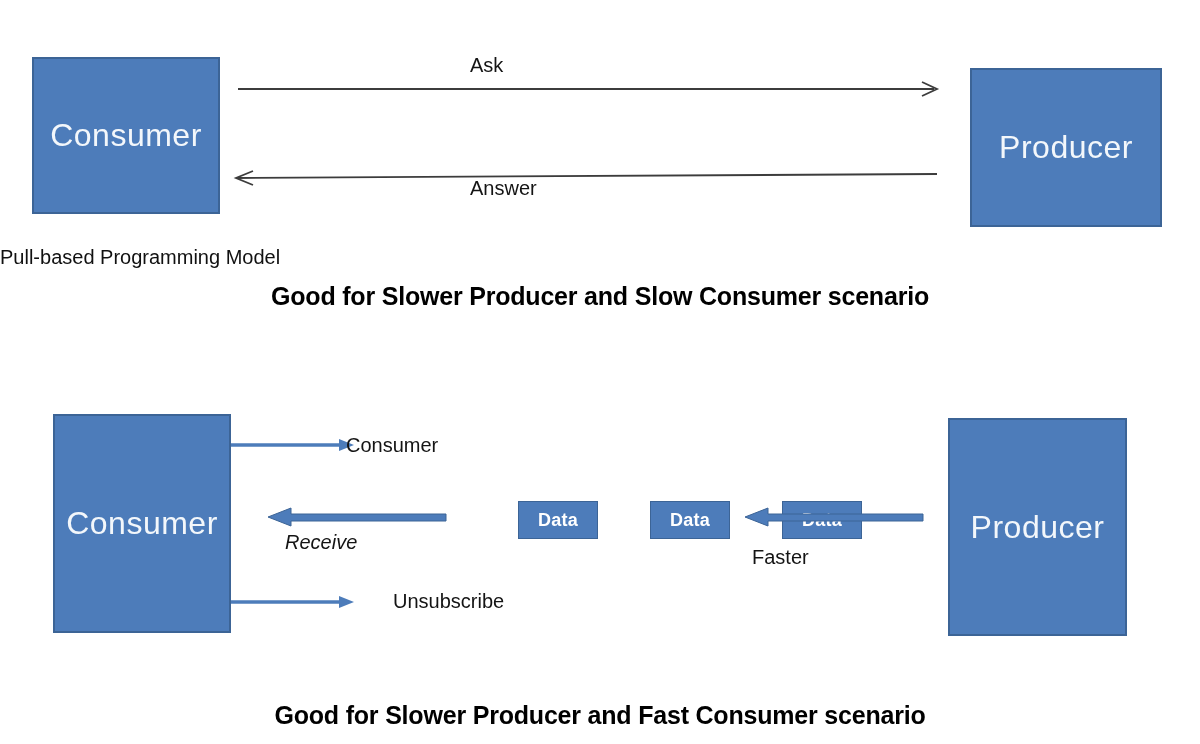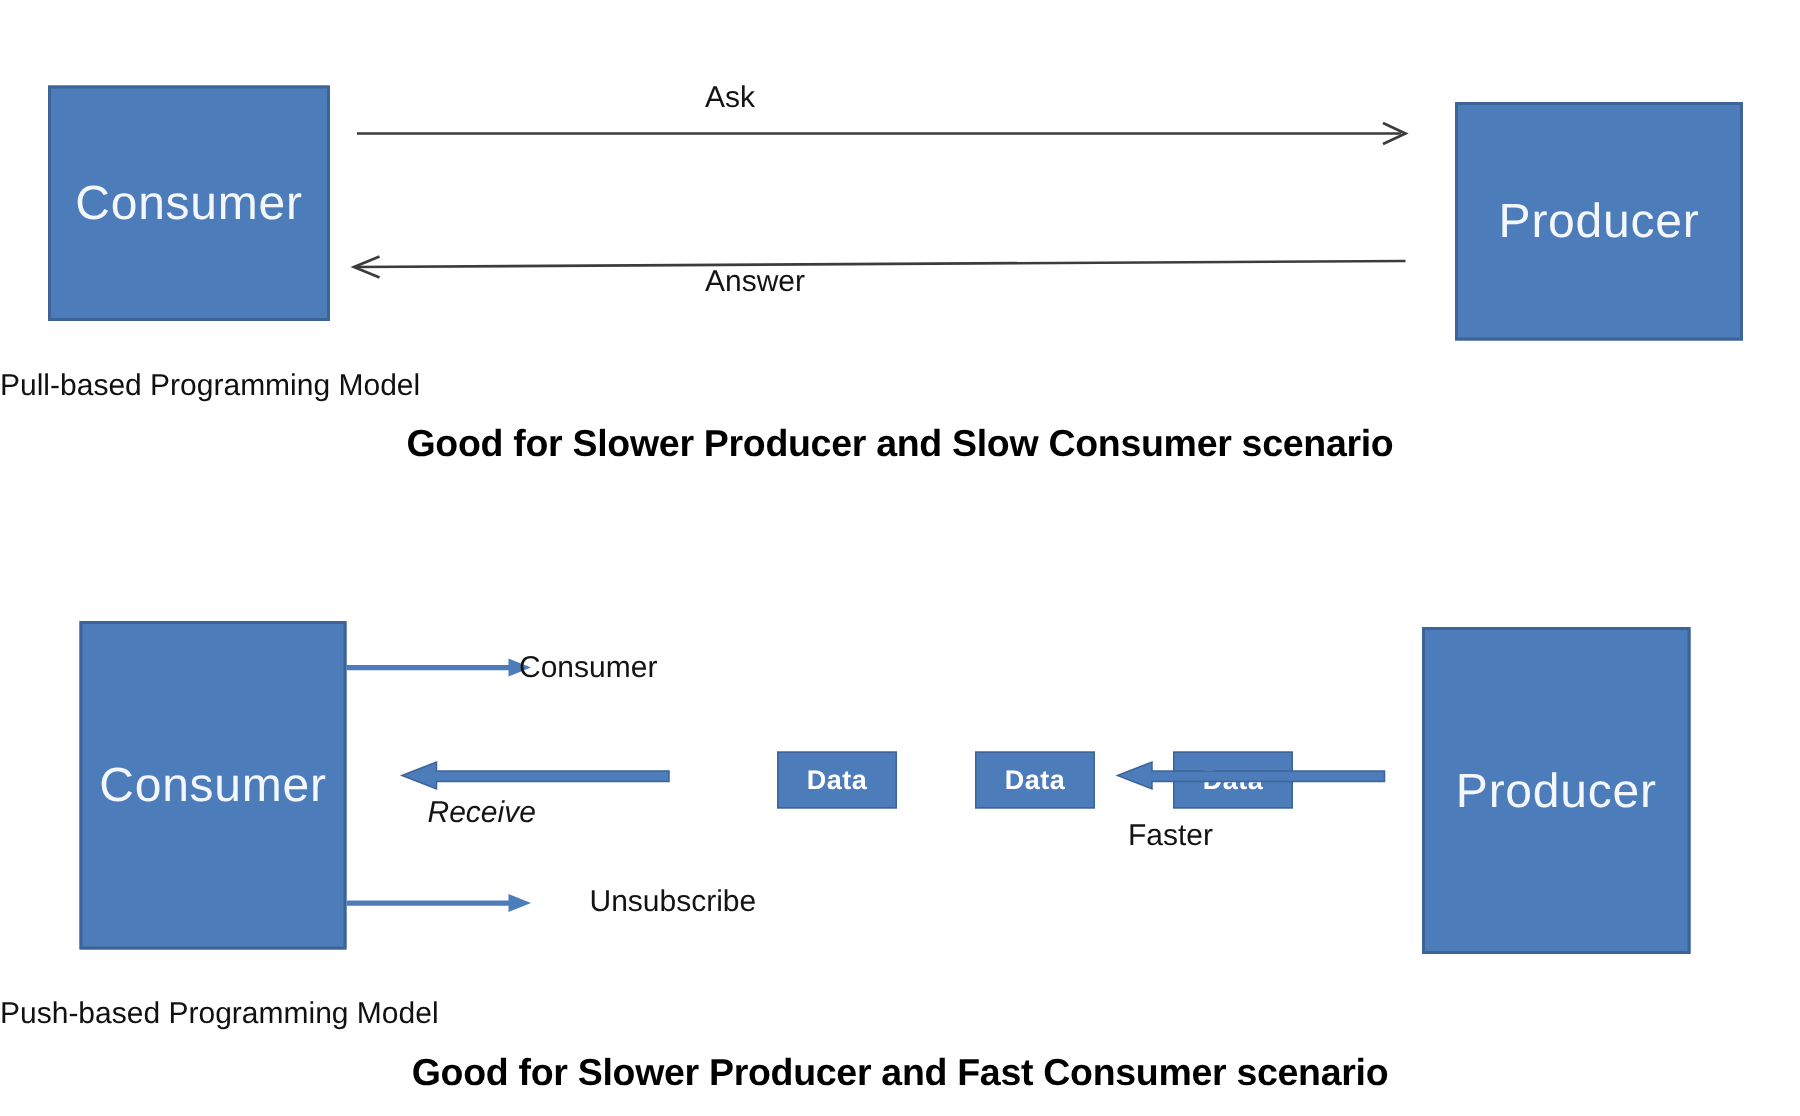--- a/index.html
+++ b/index.html
@@ -123,16 +123,15 @@
     <polygon points="2,13 25,4 25,10 180,10 180,17 25,17 25,22" style="fill:var(--accent);stroke:var(--accent-border);stroke-width:1;"></polygon>
   </svg>
   <div class="lbl" style="left:752px;top:546px;width:120px;">Faster</div>
 
   <svg class="arrow" style="left:231px;top:594px;" width="128" height="16" viewBox="0 0 128 16">
     <line x1="0" y1="8" x2="109" y2="8" style="stroke:var(--accent);stroke-width:3.5;"></line>
     <polygon points="108,2 123,8 108,14" style="fill:var(--accent);"></polygon>
   </svg>
   <div class="lbl" style="left:367px;top:590px;width:120px;margin-left:26px;">Unsubscribe</div>
 
-  <div class="caption" style="top:665px;">Push-based Programming Model</div>
   <div class="subcaption" style="top:701px;">Good for Slower Producer and Fast Consumer scenario</div>
 
 </div>
 
 </body></html>

